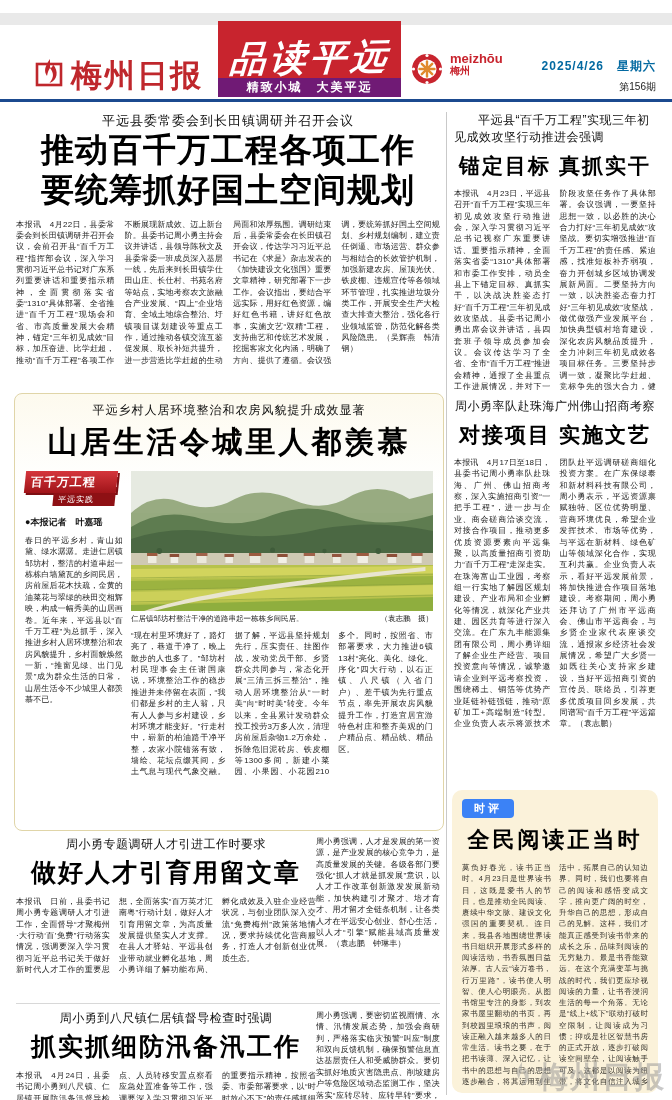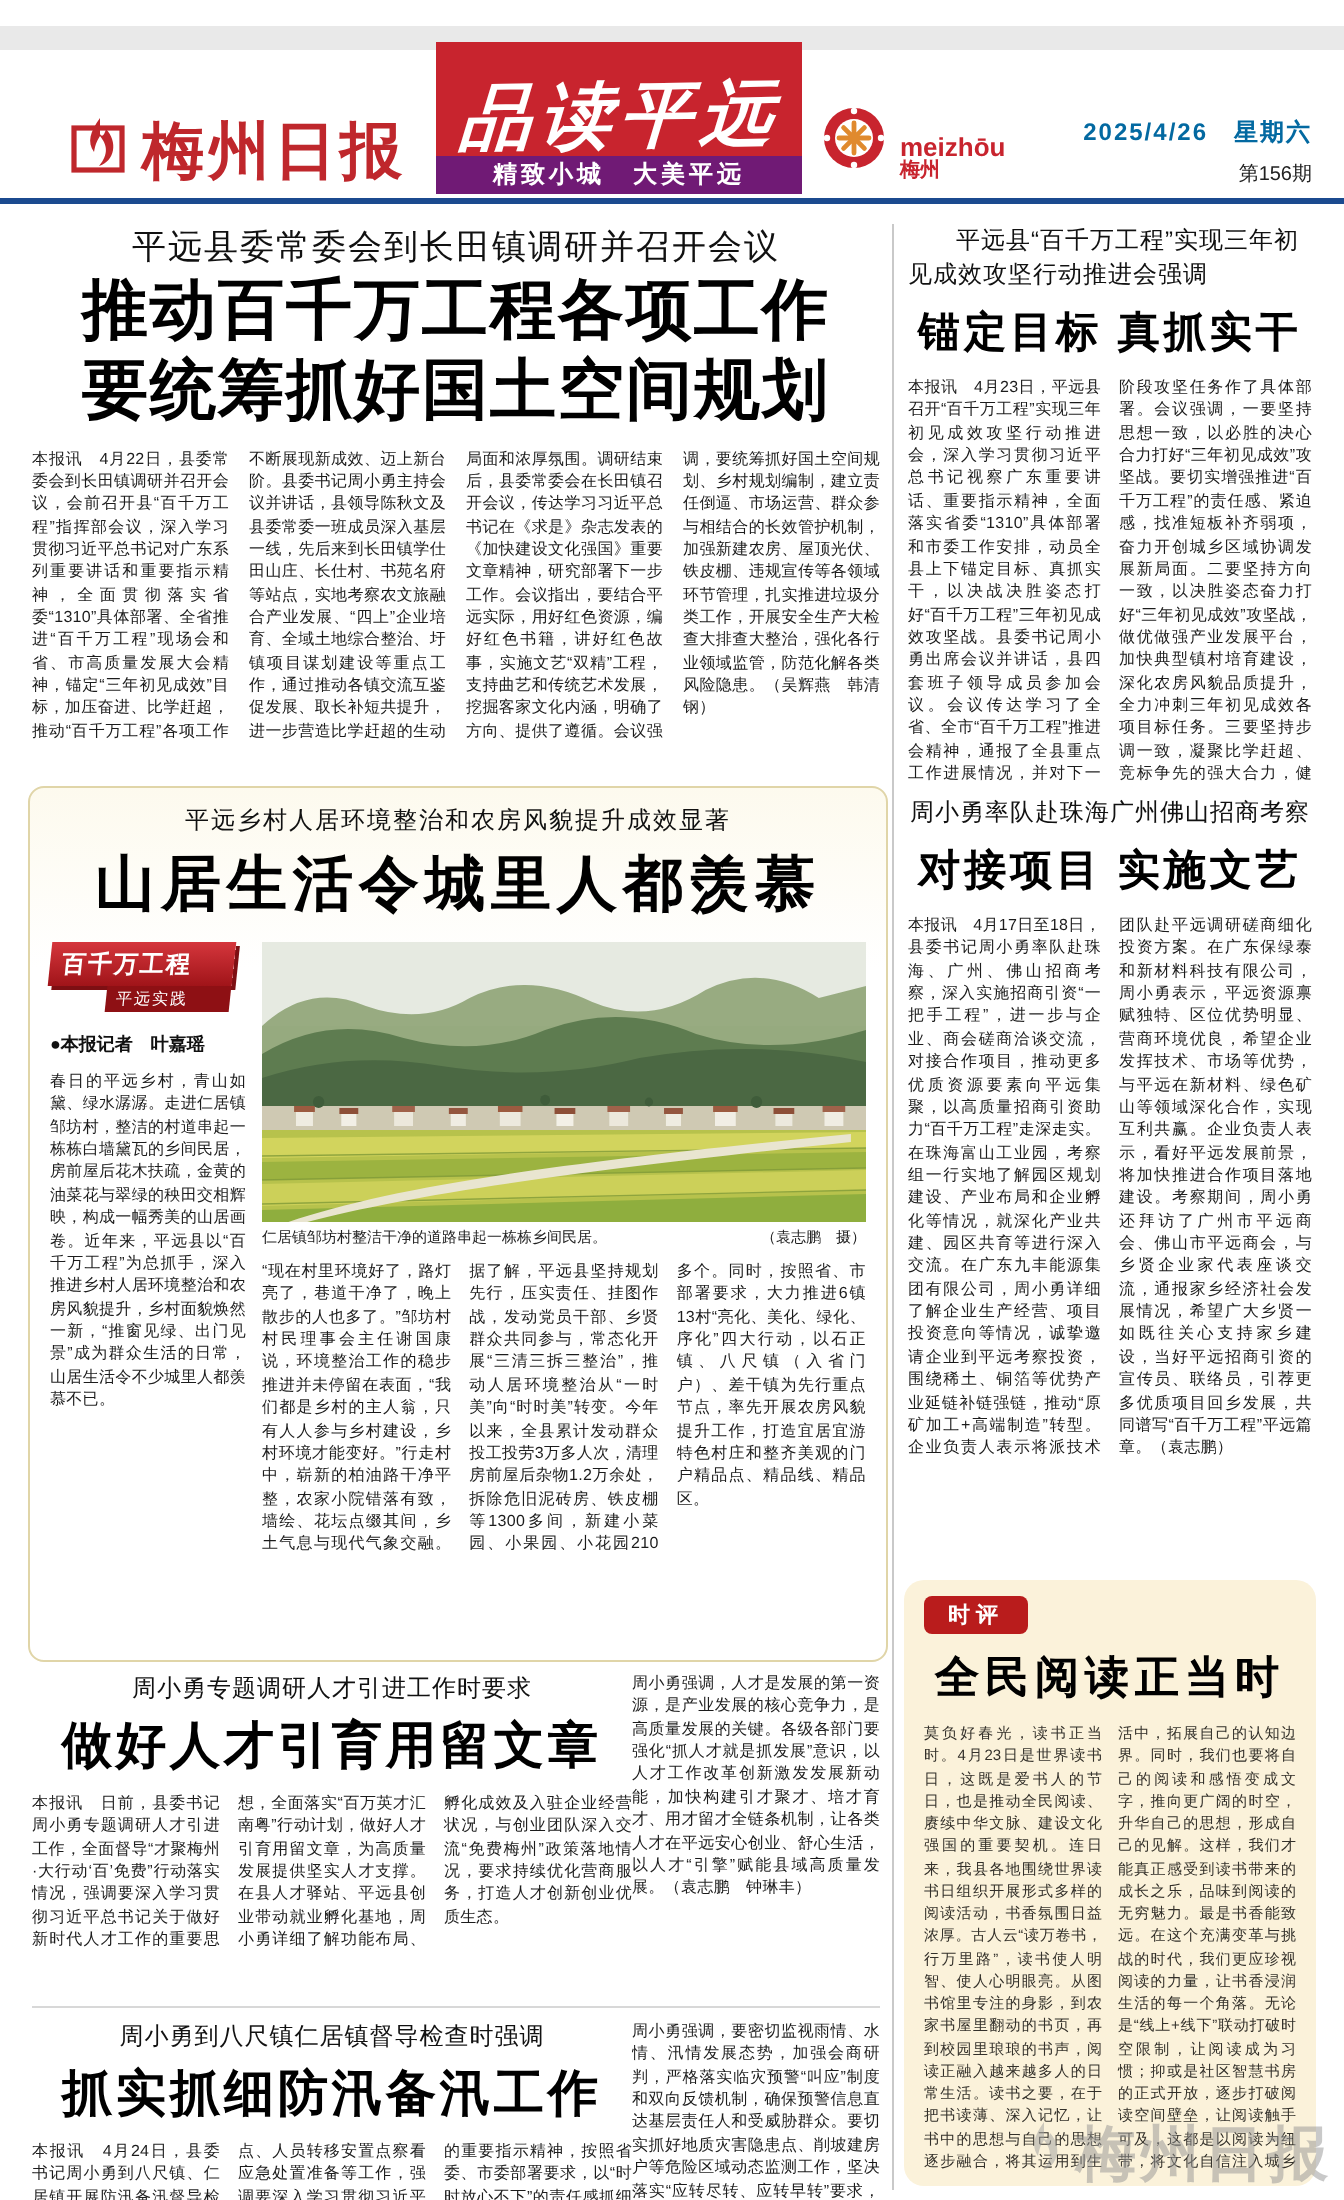--- a/index.html
+++ b/index.html
@@ -14,34 +14,34 @@
 
   
   .graybar{ position:absolute; left:0; top:13px; width:672px; height:12px; background:#e9e9e9; }
   .blue-rule{ position:absolute; left:0; top:99px; width:672px; height:3px; background:#1b4a8f; }
   .mast-logo{ position:absolute; left:34px; top:55px; display:flex; align-items:center; gap:5px; }
   .mast-logo .zi{ font-family:"DejaVu Serif",serif; font-weight:bold; font-size:31px; color:#bf272c; letter-spacing:2px; }
   .edition-box{ position:absolute; left:218px; top:21px; width:183px; height:74px; background:#c8242e; display:flex; align-items:center; justify-content:center; }
   .edition-box .zi{ font-family:"DejaVu Serif",serif; font-style:italic; font-weight:bold; font-size:36px; color:#fff; letter-spacing:4px; transform:skewX(-4deg) rotate(-1deg); }
   .edition-strip{ position:absolute; left:218px; top:78px; width:183px; height:19px; background:#701a75; display:flex; align-items:center; justify-content:center; }
   .edition-strip .zi{ color:#fff; font-size:12px; font-weight:bold; letter-spacing:2px; }
-  .brand{ position:absolute; left:410px; top:52px; display:flex; align-items:flex-end; gap:6px; }
+  .brand{ position:absolute; left:410px; top:52px; display:flex; align-items:flex-start; gap:6px; }
   .brand-txt{ line-height:1.05; }
   .brand-en{ color:#c8242e; font-weight:bold; font-size:13px; }
   .brand-cn{ color:#c8242e; font-weight:bold; font-size:10px; }
   .dateblock{ position:absolute; right:16px; top:58px; text-align:right; }
   .date-main{ font-size:12px; font-weight:bold; color:#0369a1; letter-spacing:1px; }
   .issue{ font-size:10px; color:#222; margin-top:5px; }
 
   
   .vdiv{ position:absolute; left:446px; top:112px; width:1px; height:983px; background:#c9c9c9; }
   .left-zone{ position:absolute; left:16px; top:112px; width:424px; }
   .right-zone{ position:absolute; left:454px; top:112px; width:202px; }
 
-  .kicker{ font-size:17px; color:#111; text-align:center; letter-spacing:1px; }
+  .kicker{ font-size:13px; color:#111; text-align:center; letter-spacing:1px; }
   .kicker-sm{ font-size:12px; color:#111; text-align:center; letter-spacing:.5px; }
   .headline{ font-weight:900; color:#000; text-align:center; font-family:"Liberation Sans",sans-serif; }
   .h-main{ font-size:33px; line-height:1.22; letter-spacing:1px;text-align:center; }
   .h-right{ font-size:21px; letter-spacing:2px; margin:6px 0 8px; }
   .h-feature{ font-size:30px; letter-spacing:3px; margin:3px 0 8px; }
   .h-bottom{ font-size:25px; letter-spacing:2px; margin:3px 0 7px; }
 
   
   .feature-box{ position:absolute; left:14px; top:393px; width:430px; height:438px;
      border:1px solid #e0d5a8; border-radius:8px; background:linear-gradient(#fdfaee, #fff 90px);
@@ -52,21 +52,21 @@
   .badge-top{ background:linear-gradient(#d5363c,#a01419); color:#fff; font-weight:bold; font-size:12px;
      padding:3px 6px 2px; letter-spacing:1px; transform:skewX(-6deg); box-shadow:2px 2px 0 #7d0f13; }
   .badge-sub{ background:#8e1014; color:#fff; font-size:8px; padding:1px 5px; width:62px; margin-left:28px; transform:skewX(-6deg); letter-spacing:1px; }
   .byline{ font-size:9px; font-weight:bold; margin:10px 0 6px; }
   .feature-right{ flex:1; min-width:0; }
   .photo{ width:100%; height:140px; display:block; }
   .caption{ display:flex; justify-content:space-between; gap:8px; font-size:7.5px; color:#222; margin:3px 0 6px; }
   .caption .credit{ white-space:nowrap; }
   .commentary{ position:absolute; left:452px; top:790px; width:206px; height:303px;
      background:#fbf2da; border-radius:10px; padding:8px 10px; overflow:hidden; }
-  .tag{ display:inline-block; background:#b91c1c; color:#fff; font-size:11px; font-weight:bold;
+  .tag{ display:inline-block; background:#3b82f6; color:#fff; font-size:11px; font-weight:bold;
      letter-spacing:3px; padding:2px 12px; border-radius:4px; }
   .h-comment{ font-size:22px; letter-spacing:3px; margin:7px 0 7px; }
   .comment-body{ font-size:7.5px; line-height:1.5; color:#33302a; column-count:2; column-gap:8px; height:232px; overflow:hidden; }
 
   
   .bottom-zone{ position:absolute; left:16px; top:836px; width:424px; }
   .art-flex{ display:flex; }
   .art-main{ width:300px; flex:none; }
   .art-tail{ flex:1; min-width:0; }
   .sep{ border-top:1px solid #d8d8d8; margin:7px 0 6px; }

